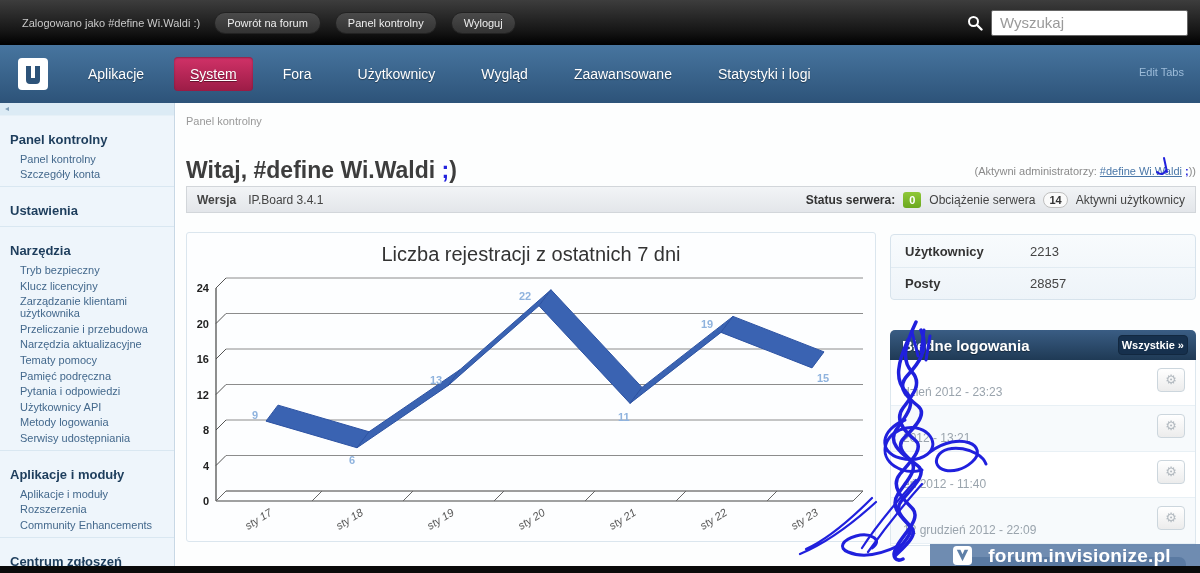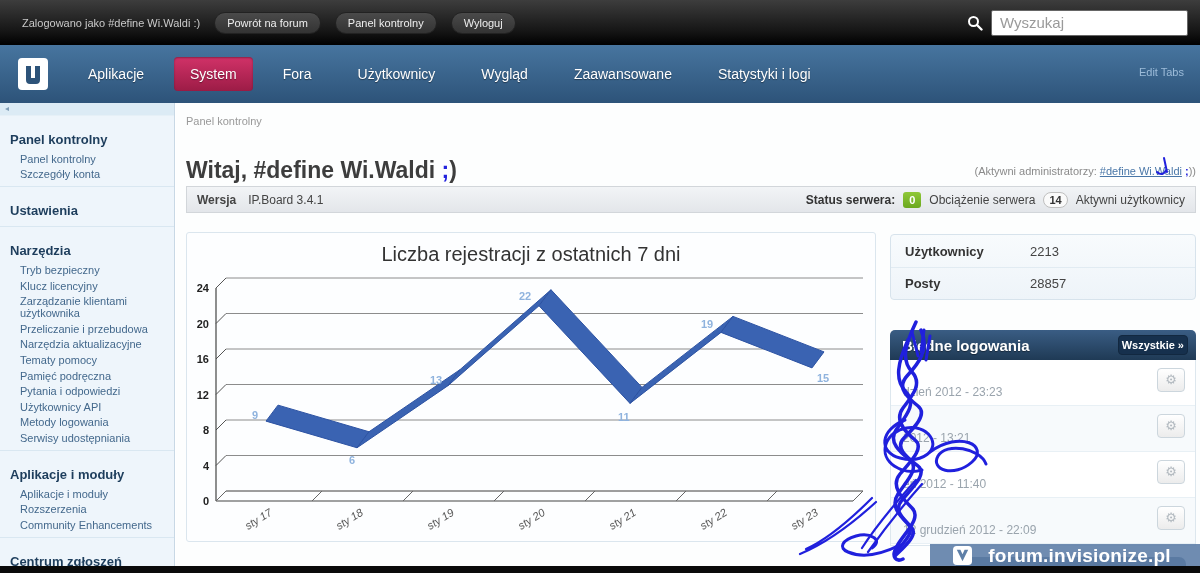--- a/index.html
+++ b/index.html
@@ -21,21 +21,21 @@
   .search-input::placeholder { color:#9a9a9a; }
 
   
   .navbar { position:absolute; left:0; top:45px; width:1200px; height:58px;
     background:linear-gradient(#47759f,#2d5379); display:flex; align-items:center; }
   .nav-logo { width:30px; height:32px; background:#fff; border-radius:4px; margin:0 24px 0 18px;
     display:flex; align-items:flex-end; justify-content:center; padding-bottom:4px; }
   .nav-logo svg { display:block; }
   .nav-tab { color:#fff; font-size:14px; padding:9px 16px; margin-right:14px; cursor:pointer;
     text-shadow:0 1px 1px rgba(0,0,0,.4); border-radius:4px; }
-  .nav-tab.active { background:linear-gradient(#d13268,#9c1c46); box-shadow:inset 0 1px 2px rgba(0,0,0,.35); }
+  .nav-tab.active { background:linear-gradient(#d13268,#9c1c46); box-shadow:inset 0 1px 2px rgba(0,0,0,.35);text-decoration:underline; }
   .edit-tabs { position:absolute; right:16px; top:21px; color:#9dbcd9; font-size:11px; cursor:pointer; }
 
   
   .sidebar { position:absolute; left:0; top:103px; width:175px; height:470px;
     background:#eef5fb; border-right:1px solid #c8d8e5; }
   .sidebar-strip { height:13px; background:#dcebf5; border-bottom:1px solid #e6f0f7;
     color:#7f9db6; font-size:8px; line-height:12px; padding-left:5px; cursor:pointer; }
   .side-section { padding:10px 0 4px 0; border-bottom:1px solid #d9e7f1; }
   .side-section.last { border-bottom:none; }
   .side-h { font-size:13px; font-weight:bold; color:#1d3d5c; padding:6px 10px 4px 10px; }

